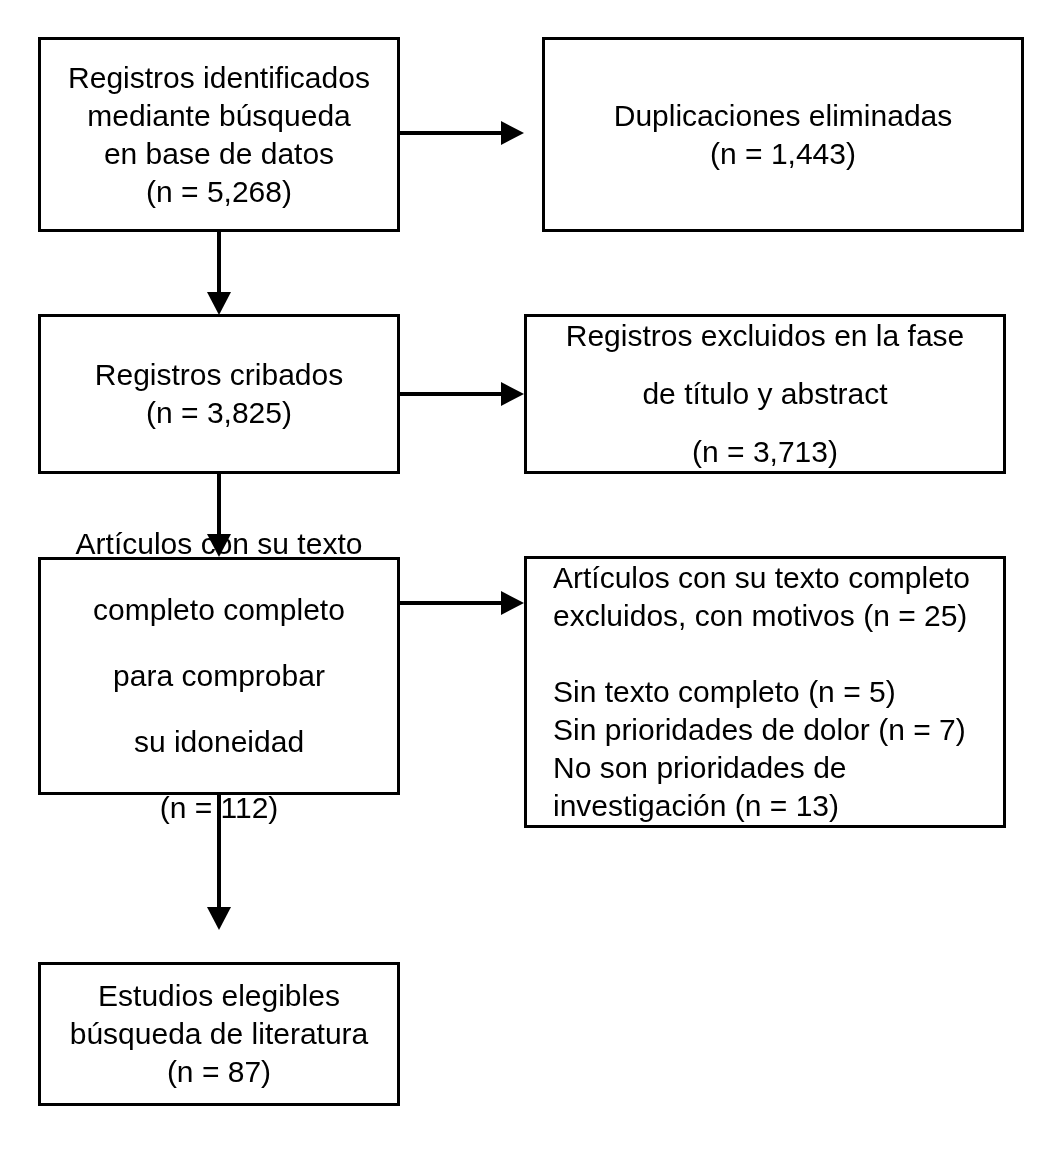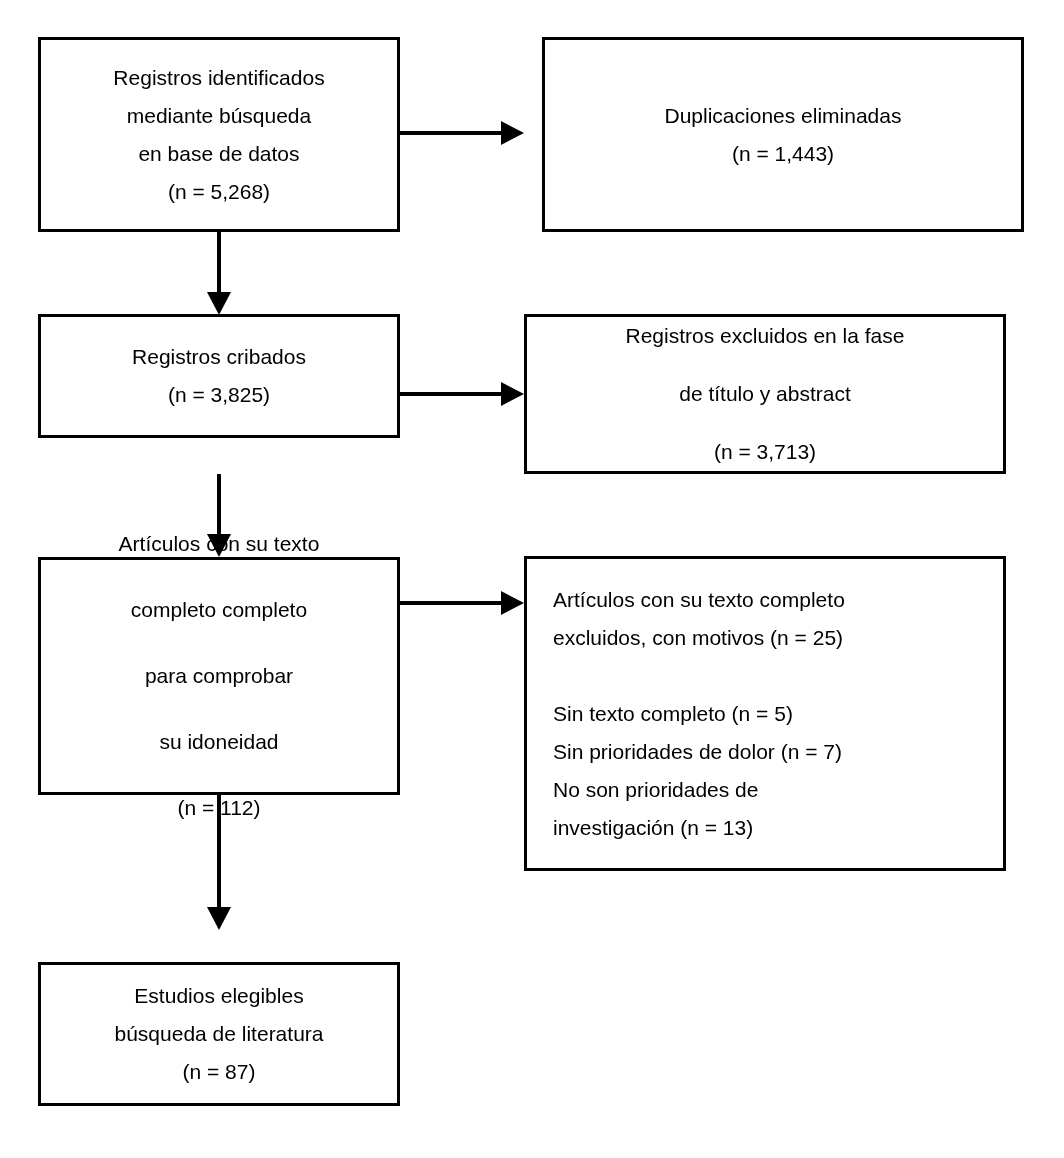--- a/index.html
+++ b/index.html
@@ -2,21 +2,21 @@
 <html><head>
 <meta charset="utf-8">
 <style>
   html, body { margin: 0; padding: 0; background: #ffffff; }
   .diagram {
     position: relative;
     width: 1064px;
     height: 1158px;
     background: #ffffff;
     font-family: "Liberation Sans", sans-serif;
-    font-size: 21px;
+    font-size: 30px;
     line-height: 38px;
     color: #000000;
     overflow: hidden;
   }
   .box {
     position: absolute;
     border: 3px solid #000000;
     background: #ffffff;
     box-sizing: border-box;
     display: flex;
@@ -62,40 +62,40 @@
     <div class="line">mediante búsqueda</div>
     <div class="line">en base de datos</div>
     <div class="line">(n = 5,268)</div>
   </div>
 
   <div class="box center" style="left:542px; top:37px; width:482px; height:195px;">
     <div class="line">Duplicaciones eliminadas</div>
     <div class="line">(n = 1,443)</div>
   </div>
 
-  <div class="box center" style="left:38px; top:314px; width:362px; height:124px;">
+  <div class="box center" style="left:38px; top:314px; width:362px; height:160px;">
     <div class="line">Registros cribados</div>
     <div class="line">(n = 3,825)</div>
   </div>
 
   <div class="box center" style="left:524px; top:314px; width:482px; height:160px;gap:20px;">
     <div class="line">Registros excluidos en la fase</div>
     <div class="line">de título y abstract</div>
     <div class="line">(n = 3,713)</div>
   </div>
 
   <div class="box center" style="left:38px; top:557px; width:362px; height:238px;gap:28px;">
     <div class="line">Artículos con su texto</div>
     <div class="line">completo completo</div>
     <div class="line">para comprobar</div>
     <div class="line">su idoneidad</div>
     <div class="line">(n = 112)</div>
   </div>
 
-  <div class="box left" style="left:524px; top:556px; width:482px; height:315px;">
+  <div class="box left" style="left:524px; top:556px; width:482px; height:272px;">
     <div class="line">Artículos con su texto completo</div>
     <div class="line">excluidos, con motivos (n = 25)</div>
     <div class="line"></div>
     <div class="line">Sin texto completo (n = 5)</div>
     <div class="line">Sin prioridades de dolor (n = 7)</div>
     <div class="line">No son prioridades de</div>
     <div class="line">investigación (n = 13)</div>
   </div>
 
   <div class="box center" style="left:38px; top:962px; width:362px; height:144px;">

